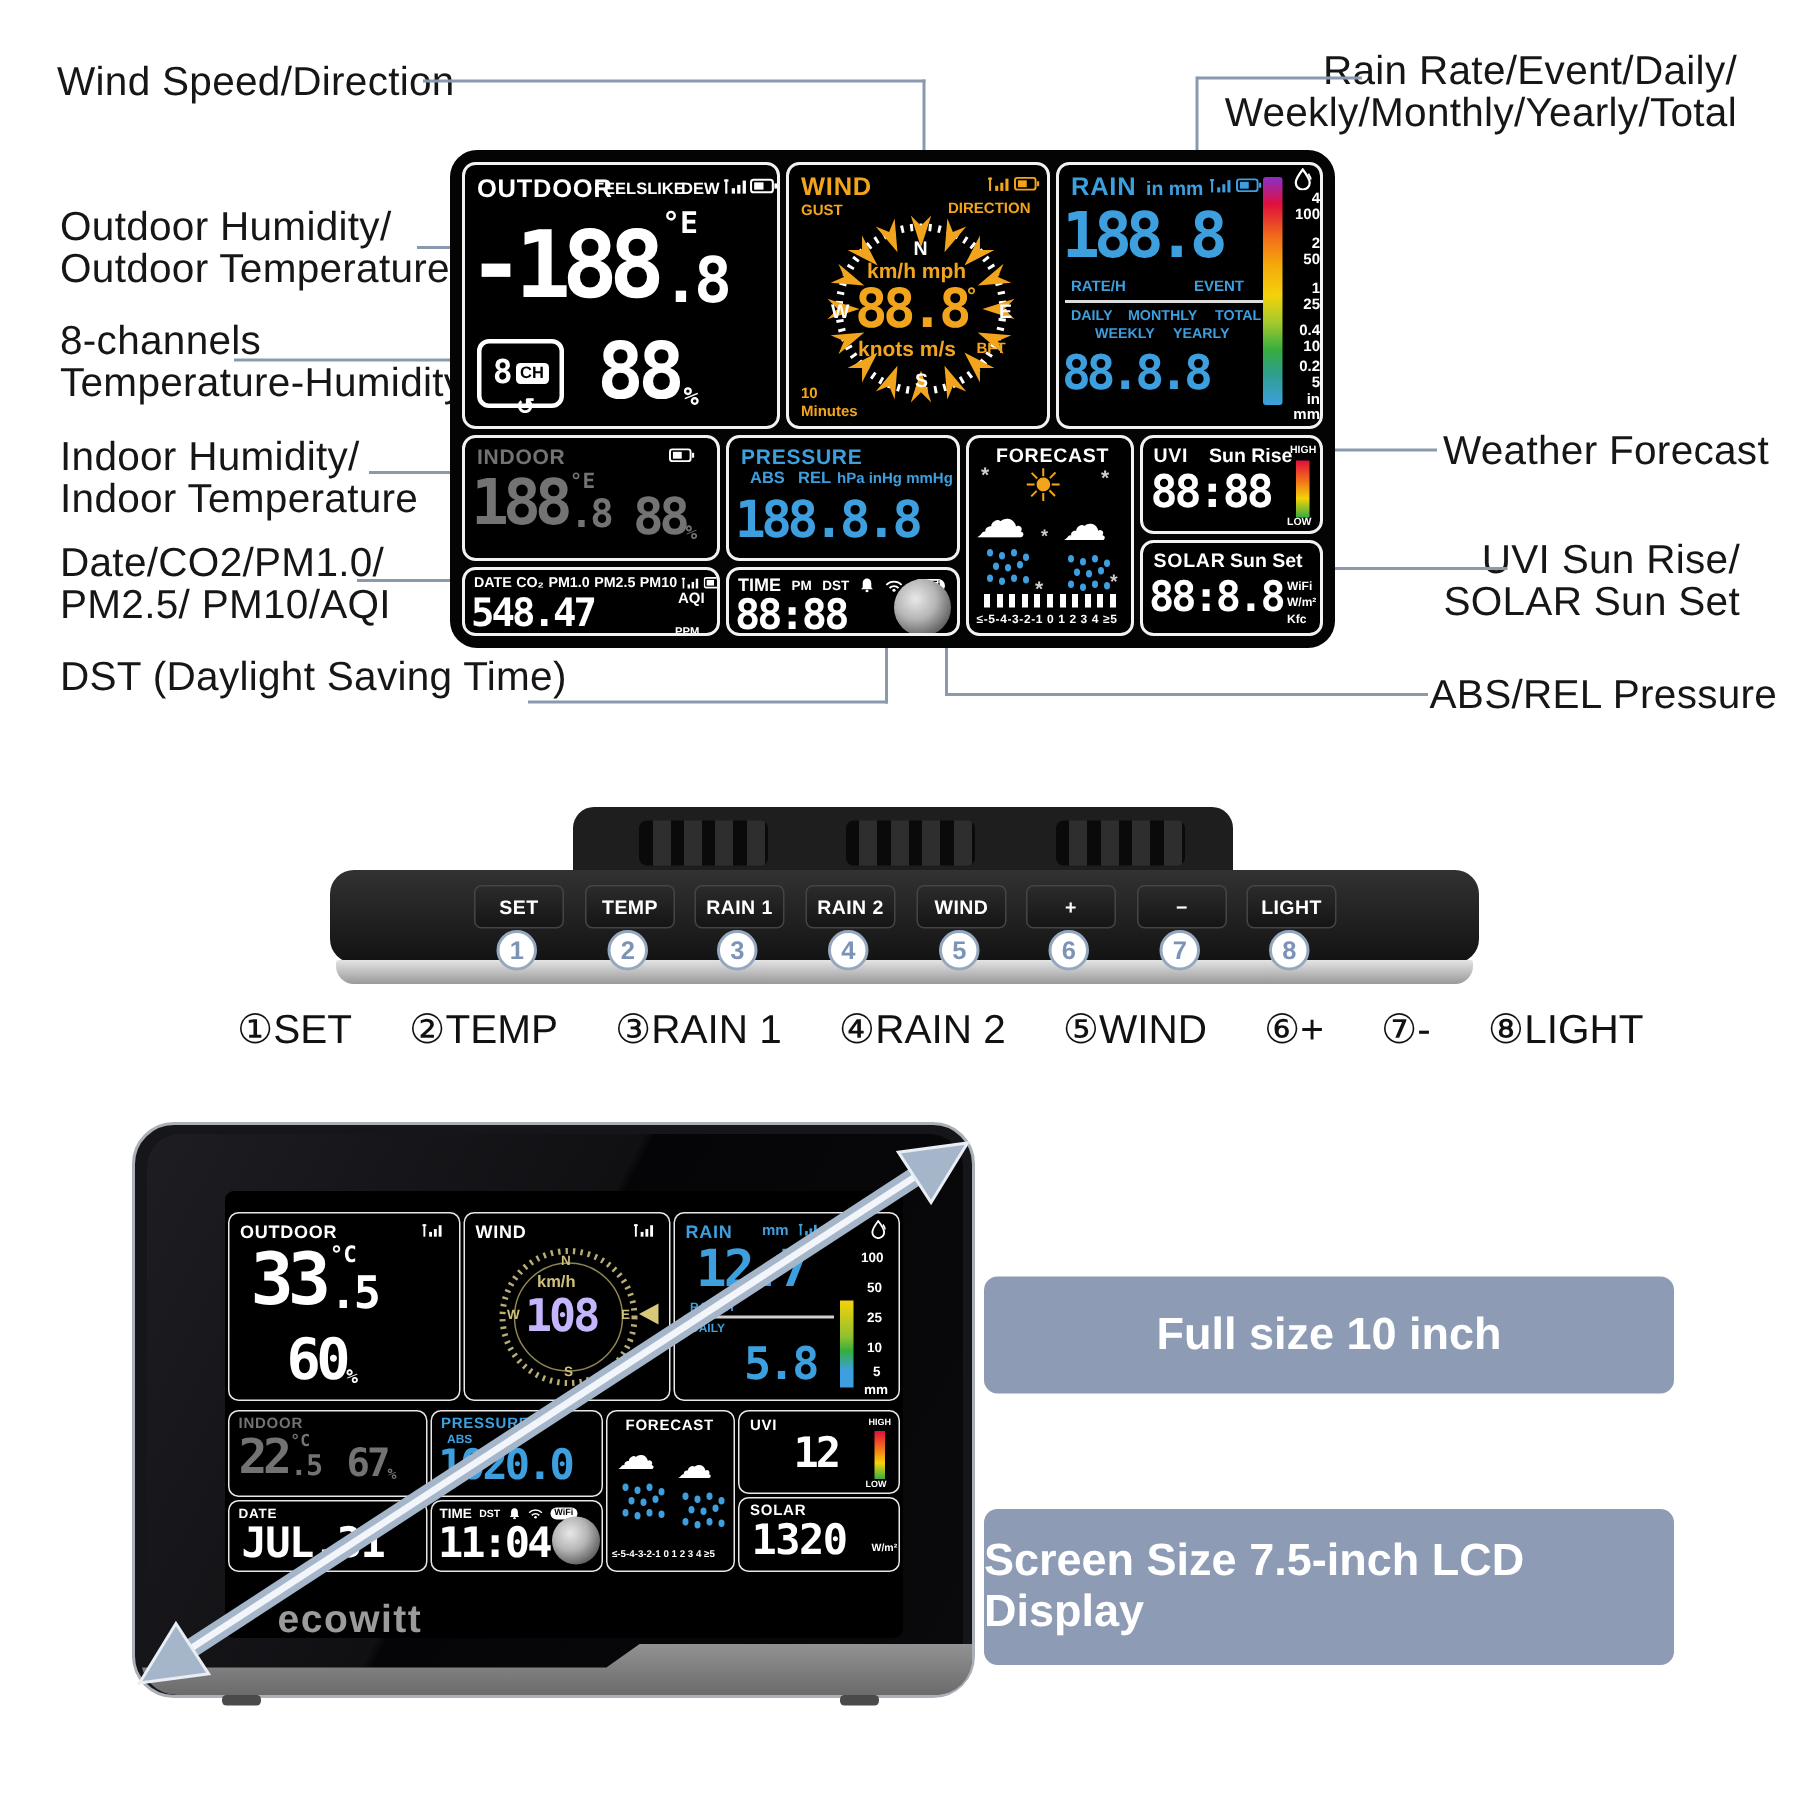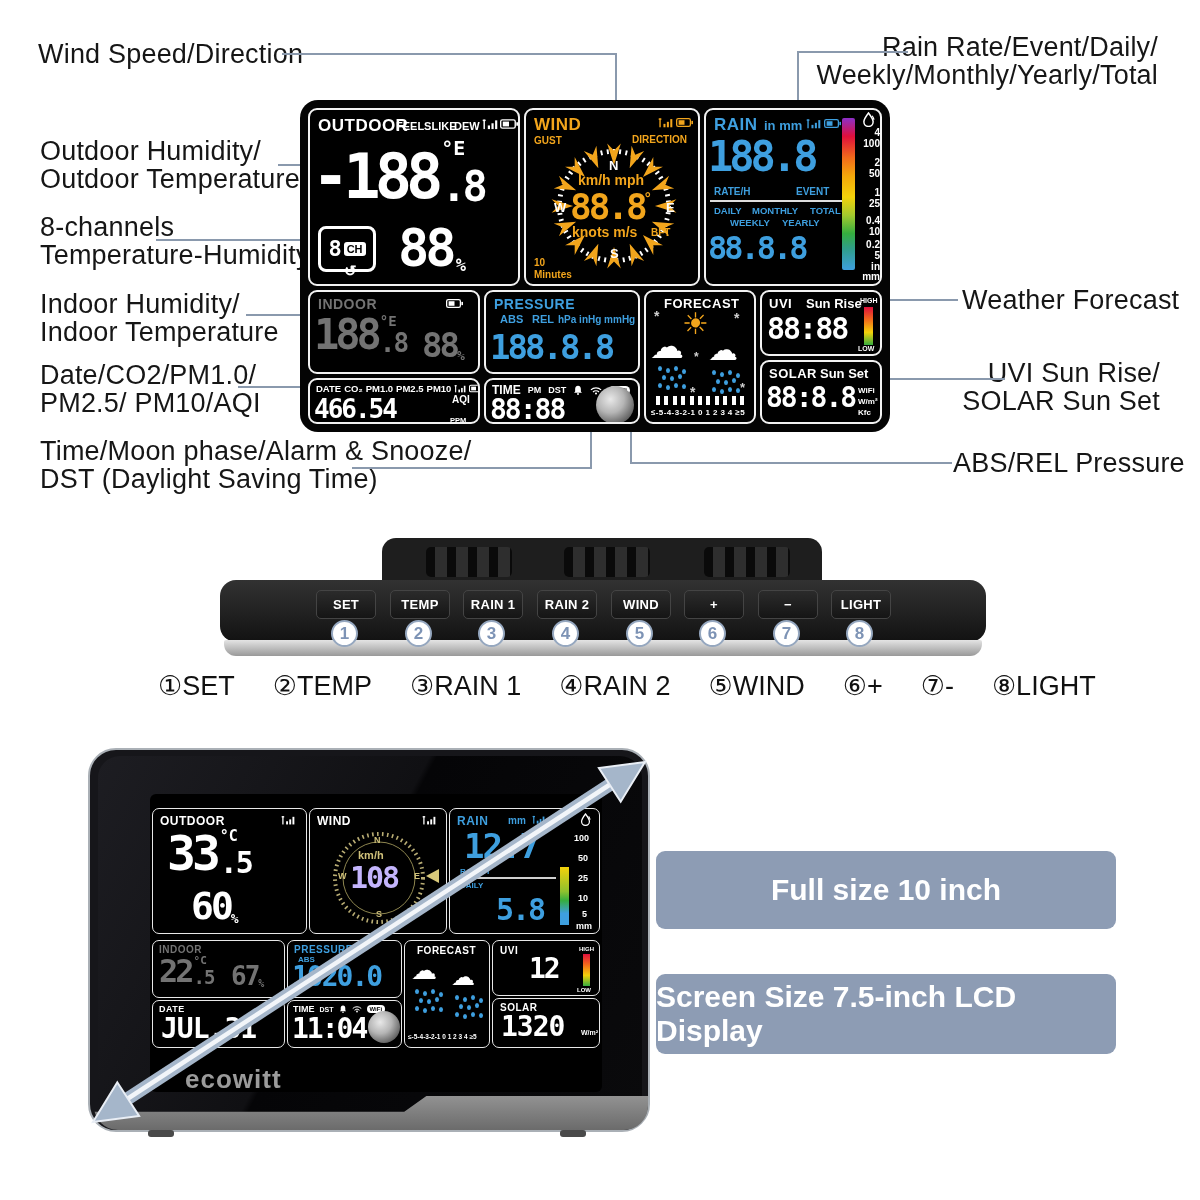--- a/index.html
+++ b/index.html
@@ -75,21 +75,20 @@
 </div>
 <div class="callout" style="left:40px;top:290px">
   <div>Indoor Humidity/</div>
   <div>Indoor Temperature</div>
 </div>
 <div class="callout" style="left:40px;top:361px">
   <div>Date/CO2/PM1.0/</div>
   <div>PM2.5/ PM10/AQI</div>
 </div>
 <div class="callout" style="left:40px;top:437px">
-  <div>Time/Moon phase/Alarm &amp; Snooze/</div>
   <div>DST (Daylight Saving Time)</div>
 </div>
 <div class="callout" style="left:962px;top:286px">Weather Forecast</div>
 <div class="callout" style="left:858px;top:359px;width:302px;text-align:right">
   <div>UVI Sun Rise/</div>
   <div>SOLAR Sun Set</div>
 </div>
 <div class="callout" style="left:953px;top:449px">ABS/REL Pressure</div>
 
 <div class="cline" style="left:282px;top:53px;width:335px;height:2px"></div>
@@ -291,21 +290,21 @@
       <span>PM2.5</span>
       <span>PM10</span>
       <svg class="ic w" width="12" height="9">
           <use href="#i-sig"></use>
         </svg>
       <svg class="ic w" width="14" height="9">
           <use href="#i-batt"></use>
         </svg>
     </div>
     <span class="abs w" style="left:142px;top:14px;font-size:10px;font-weight:bold">AQI</span>
-    <span class="abs seg w" style="left:4px;top:16px;font-size:26px;letter-spacing:-2px">466.54</span>
+    <span class="abs seg w" style="left:4px;top:16px;font-size:26px;letter-spacing:-2px">548.47</span>
     <span class="abs w" style="left:140px;top:43px;font-size:7.5px;font-weight:bold">ug/m³</span>
     <span class="abs w" style="left:140px;top:36px;font-size:7.5px;font-weight:bold">PPM</span>
   </div>
 
   <div class="panel" style="left:184px;top:278px;width:156px;height:46px">
     <div class="abs" style="left:6px;top:3px;display:flex;gap:7px;align-items:center;color:#fff">
       <span style="font-size:12px;font-weight:bold">TIME</span>
       <span style="font-size:9px;font-weight:bold">PM</span>
       <span style="font-size:9px;font-weight:bold">DST</span>
       <svg class="ic w" width="10" height="10">
@@ -528,13 +527,13 @@
 </div>
 
 <svg class="abs" style="left:0;top:0;pointer-events:none" width="1200" height="1200">
   <line x1="118" y1="1105" x2="620" y2="778" stroke="#a5b6ca" stroke-width="13"></line>
   <line x1="118" y1="1105" x2="620" y2="778" stroke="#f2f5f9" stroke-width="4.5"></line>
   <polygon points="645,762 620.7,801.7 598.9,768.1" fill="#a5b6ca" stroke="#e9eef5" stroke-width="2"></polygon>
   <polygon points="93,1122 139.1,1115.9 117.3,1082.3" fill="#a5b6ca" stroke="#e9eef5" stroke-width="2"></polygon>
 </svg>
 
 <div class="lblbox" style="top:851px;height:78px">Full size 10 inch</div>
-<div class="lblbox" style="top:974px;height:80px">Screen Size 7.5-inch LCD Display</div>
+<div class="lblbox" style="top:1006px;height:104px">Screen Size 7.5-inch LCD Display</div>
 
 </body></html>

